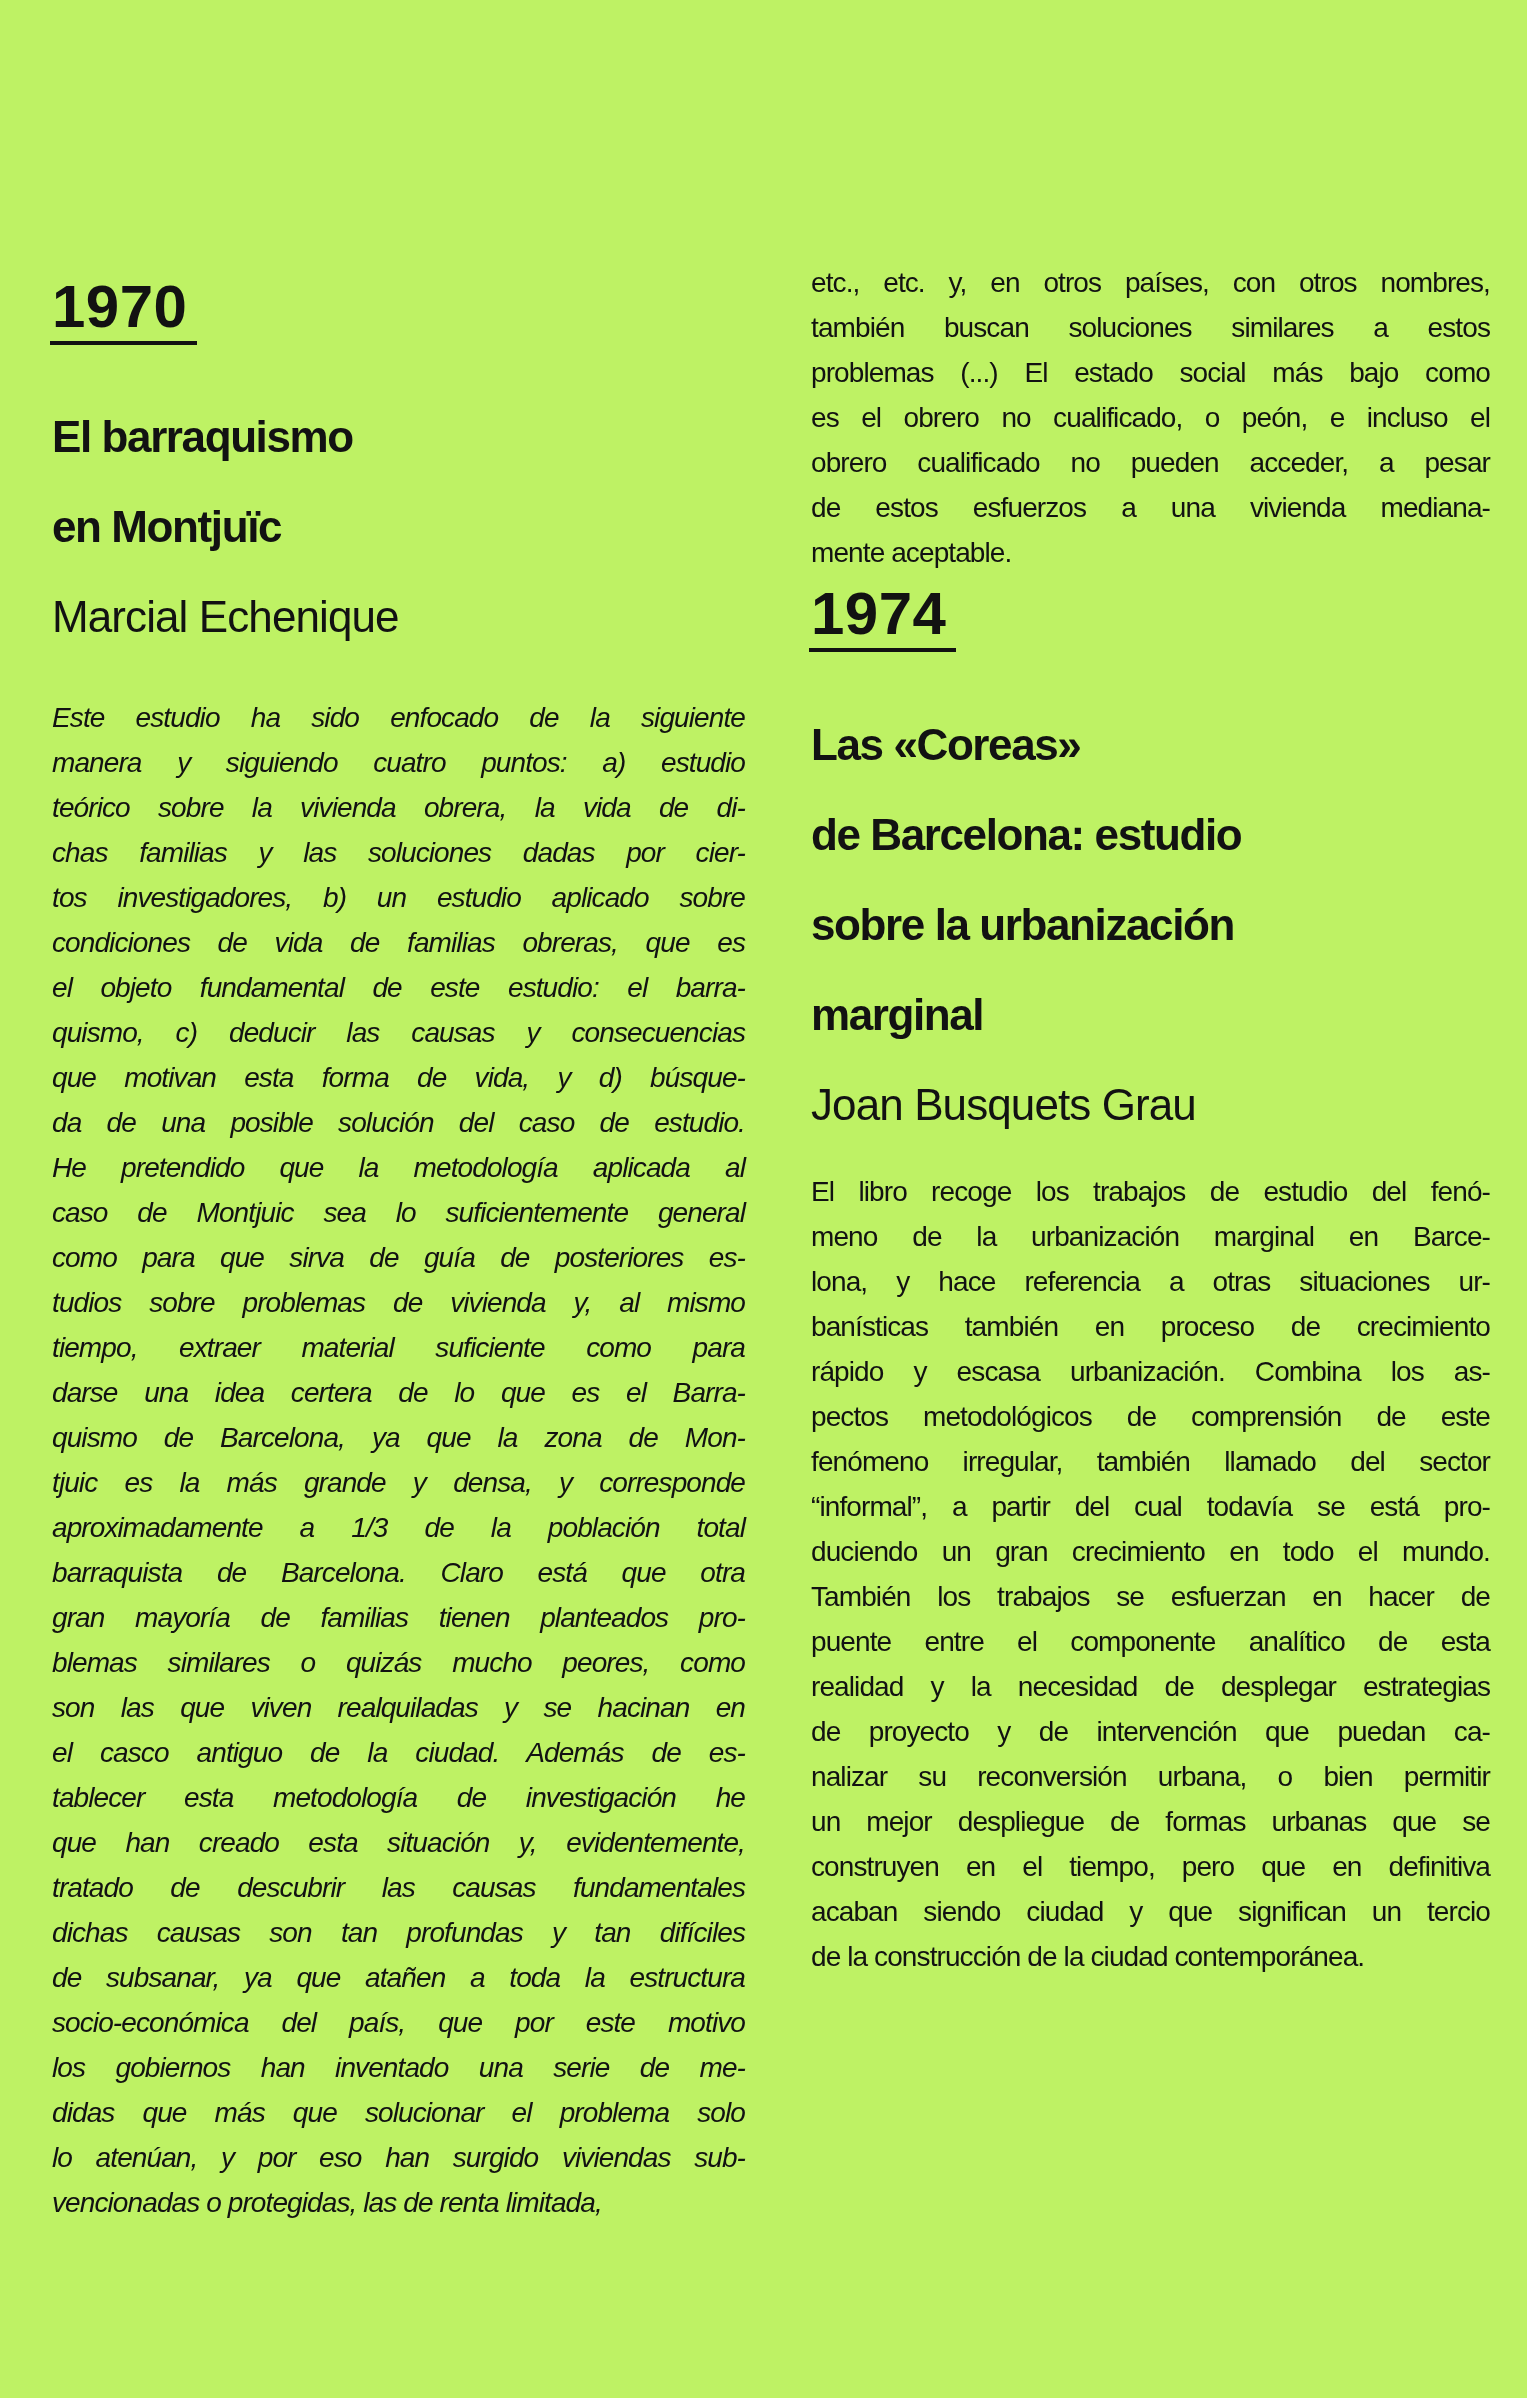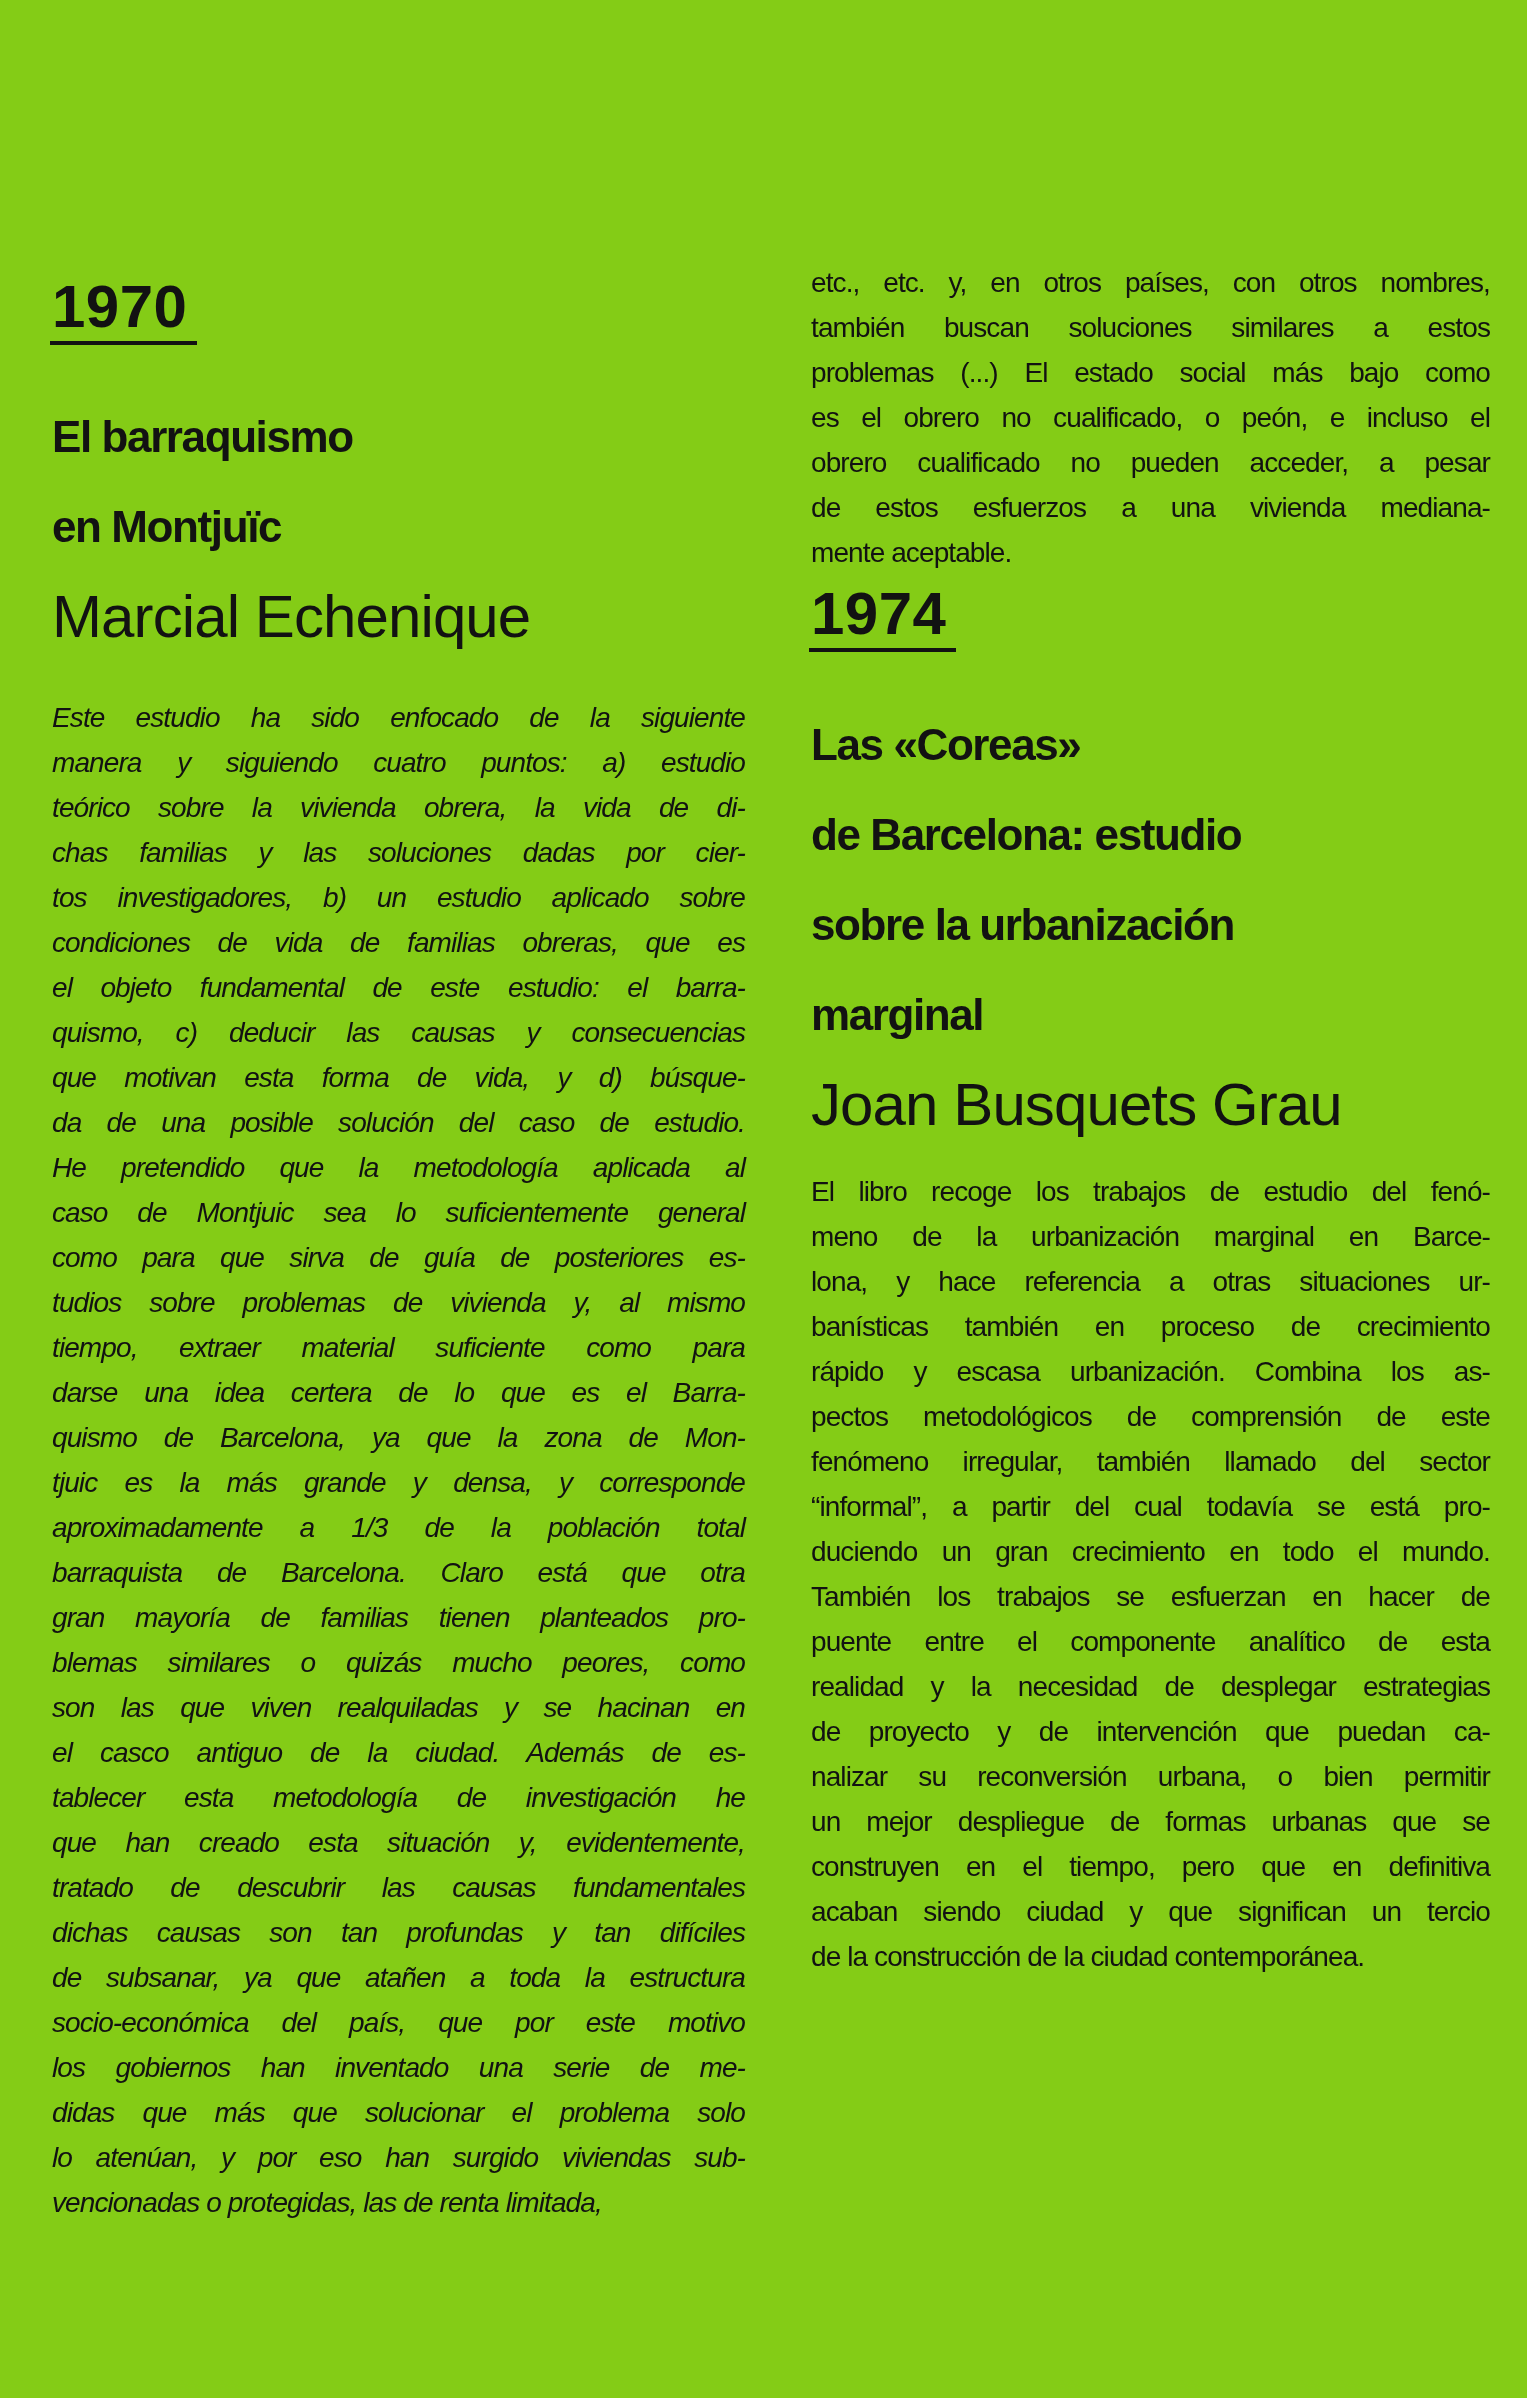--- a/index.html
+++ b/index.html
@@ -12,21 +12,21 @@
     height: 2399px;
     font-family: "Liberation Sans", sans-serif;
     color: #121212;
   }
   .page {
     position: relative;
     width: 1527px;
     height: 2399px;
     display: flex;
     overflow: hidden;
-    background: #84cc16;
+    background: #bef264;
   }
   .col {
     box-sizing: content-box;
   }
   .col-left {
     width: 693px;
     margin-left: 52px;
     padding-top: 277px;
   }
   .col-right {
@@ -50,21 +50,21 @@
   .title {
     font-size: 44px;
     line-height: 90px;
     font-weight: bold;
     letter-spacing: -1.4px;
   }
   .title > div { white-space: nowrap; }
   .col-left .title-block  { margin-top: 47px; }
   .col-right .title-block { margin-top: 48px; }
   .author {
-    font-size: 60px;
+    font-size: 44px;
     line-height: 90px;
     font-weight: normal;
     letter-spacing: -0.9px;
     white-space: nowrap;
   }
   .body {
     font-size: 28px;
     line-height: 45px;
     letter-spacing: -0.9px;
   }

